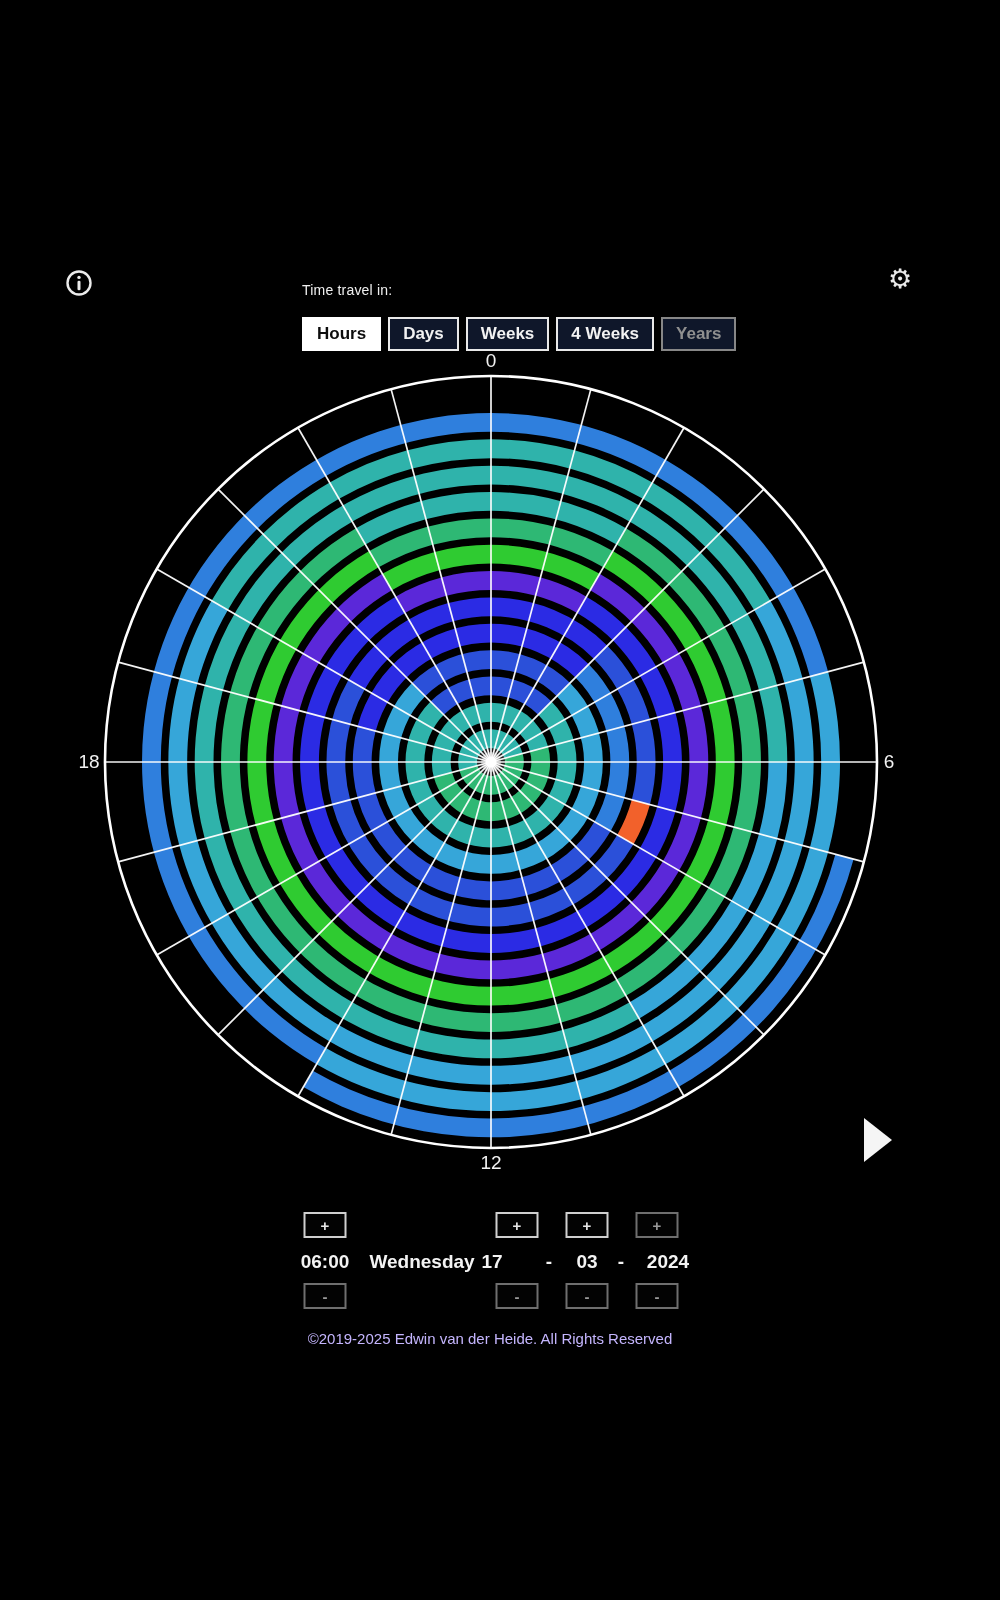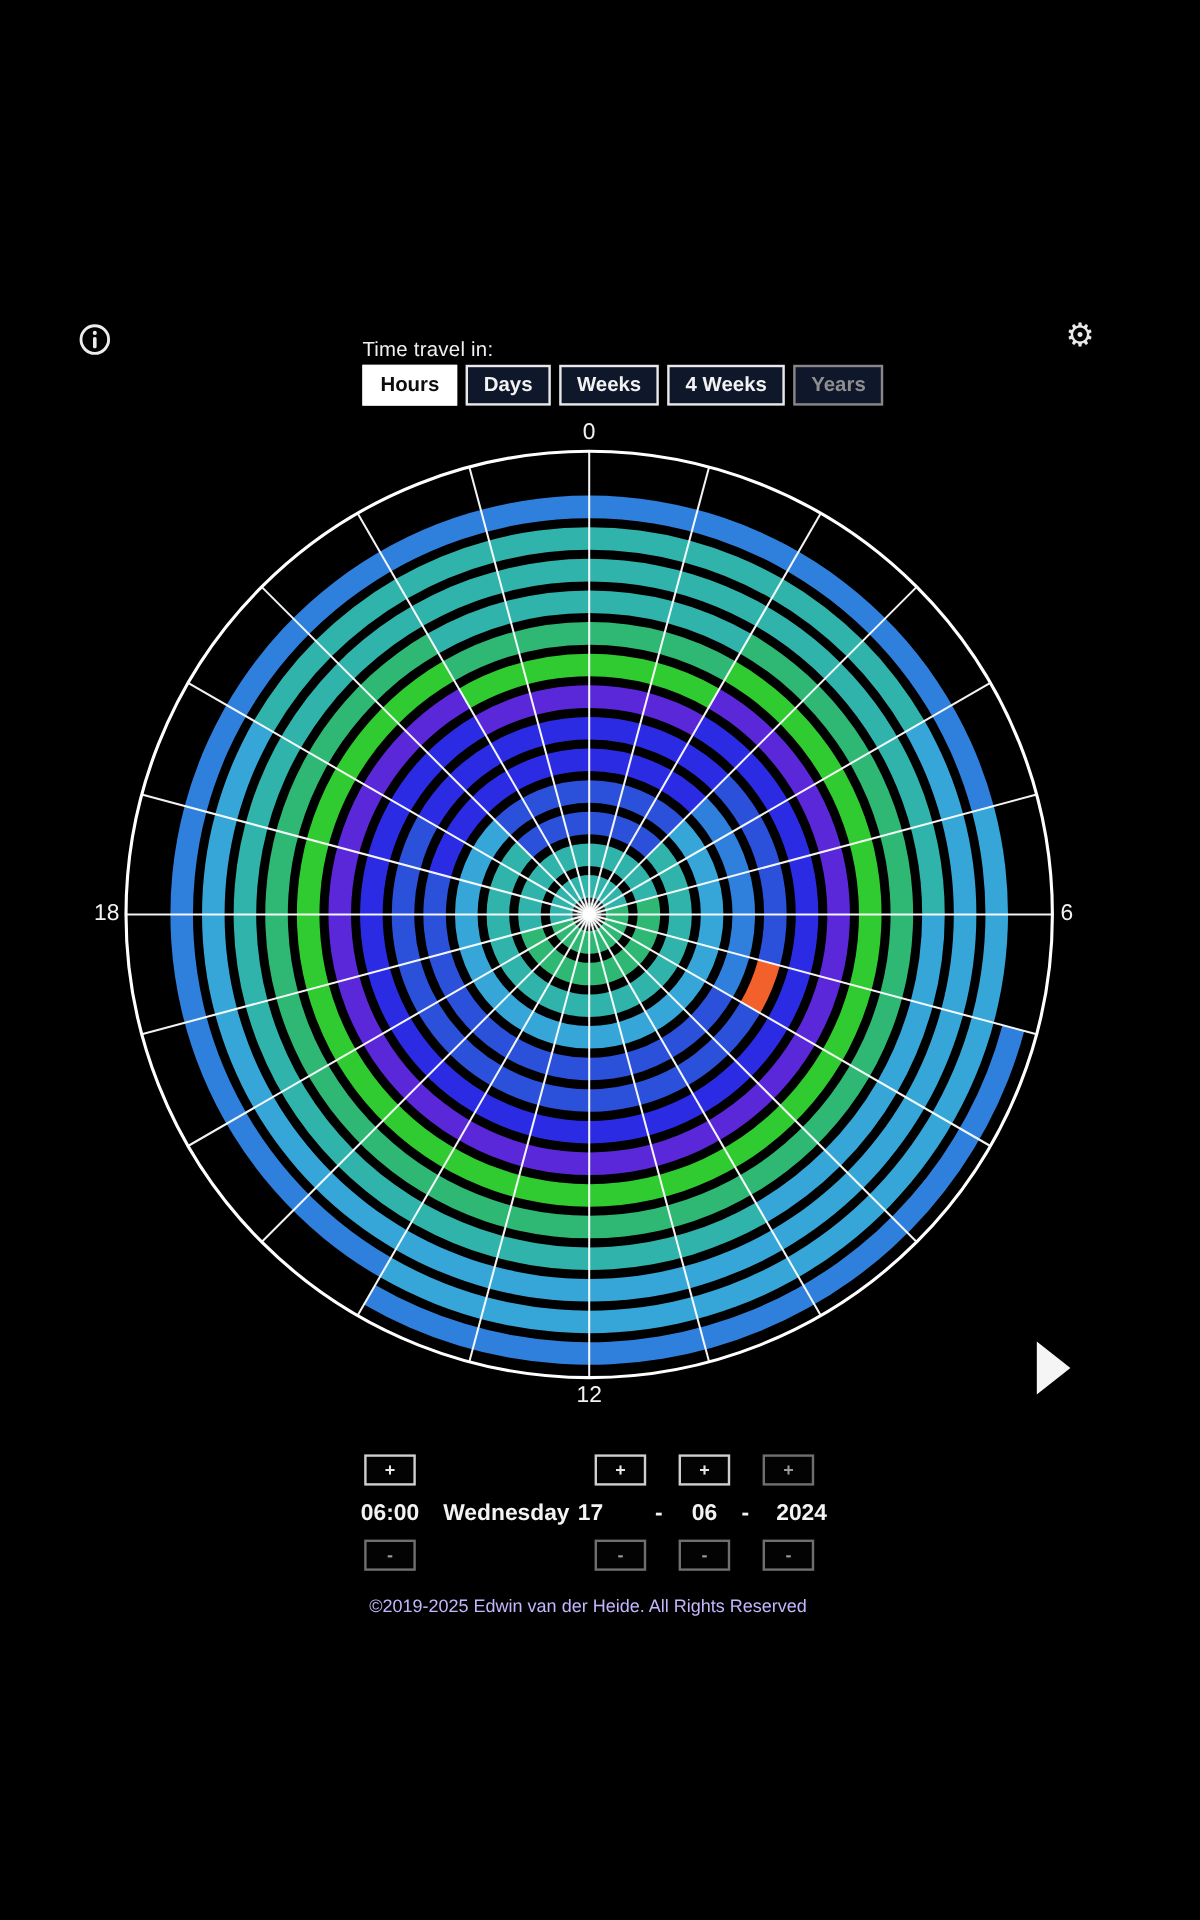--- a/index.html
+++ b/index.html
@@ -1,22 +1,22 @@
 <!DOCTYPE html>
 <html><head>
 <meta charset="utf-8">
 <style>
   html,body{margin:0;padding:0;background:#000;}
   body{width:1000px;height:1600px;position:relative;overflow:hidden;
        font-family:"Liberation Sans", sans-serif;-webkit-font-smoothing:antialiased;}
   .abs{position:absolute;}
   
   #info-icon{left:64px;top:268px;width:30px;height:30px;cursor:pointer;}
-  #title{left:302px;top:282px;font-size:17px;color:#efefef;letter-spacing:.2px;}
-  #tabs{left:302px;top:304px;display:flex;gap:7px;}
+  #title{left:302px;top:282px;font-size:14px;color:#efefef;letter-spacing:.2px;}
+  #tabs{left:302px;top:317px;display:flex;gap:7px;}
   .tab{height:30px;padding:0 13px;display:flex;align-items:center;justify-content:center;
        font-size:17px;font-weight:600;border:2px solid #e9e9e9;color:#f2f2f2;background:#0f172a;
        box-sizing:content-box;cursor:pointer;white-space:nowrap;}
   .tab.active{background:#ffffff;color:#0d0d0d;border-color:#ffffff;}
   .tab.disabled{color:#8f8f8f;border-color:#878787;cursor:default;}
   #gear-icon{left:888px;top:266px;font-size:27px;color:#e9e9e9;line-height:1;cursor:pointer;}
   
   #chart-wrap{left:96px;top:367px;width:790px;height:790px;}
   .axis-label{color:#f2f2f2;font-size:19px;text-align:center;transform:translate(-50%,-50%);}
   
@@ -134,21 +134,21 @@
 
 <div class="abs stepper" style="left:325px;top:1212px;">+</div>
 <div class="abs stepper" style="left:517px;top:1212px;">+</div>
 <div class="abs stepper" style="left:587px;top:1212px;">+</div>
 <div class="abs stepper dim" style="left:657px;top:1212px;">+</div>
 
 <div class="abs dt" style="left:325px;top:1251px;">06:00</div>
 <div class="abs dt" style="left:422px;top:1251px;">Wednesday</div>
 <div class="abs dt" style="left:492px;top:1251px;">17</div>
 <div class="abs dt" style="left:549px;top:1251px;">-</div>
-<div class="abs dt" style="left:587px;top:1251px;">06</div>
+<div class="abs dt" style="left:587px;top:1251px;">03</div>
 <div class="abs dt" style="left:621px;top:1251px;">-</div>
 <div class="abs dt" style="left:668px;top:1251px;">2024</div>
 
 <div class="abs stepper dim" style="left:325px;top:1283px;">-</div>
 <div class="abs stepper dim" style="left:517px;top:1283px;">-</div>
 <div class="abs stepper dim" style="left:587px;top:1283px;">-</div>
 <div class="abs stepper dim" style="left:657px;top:1283px;">-</div>
 
 <div id="copyright" class="abs">©2019-2025 Edwin van der Heide. All Rights Reserved</div>
 

